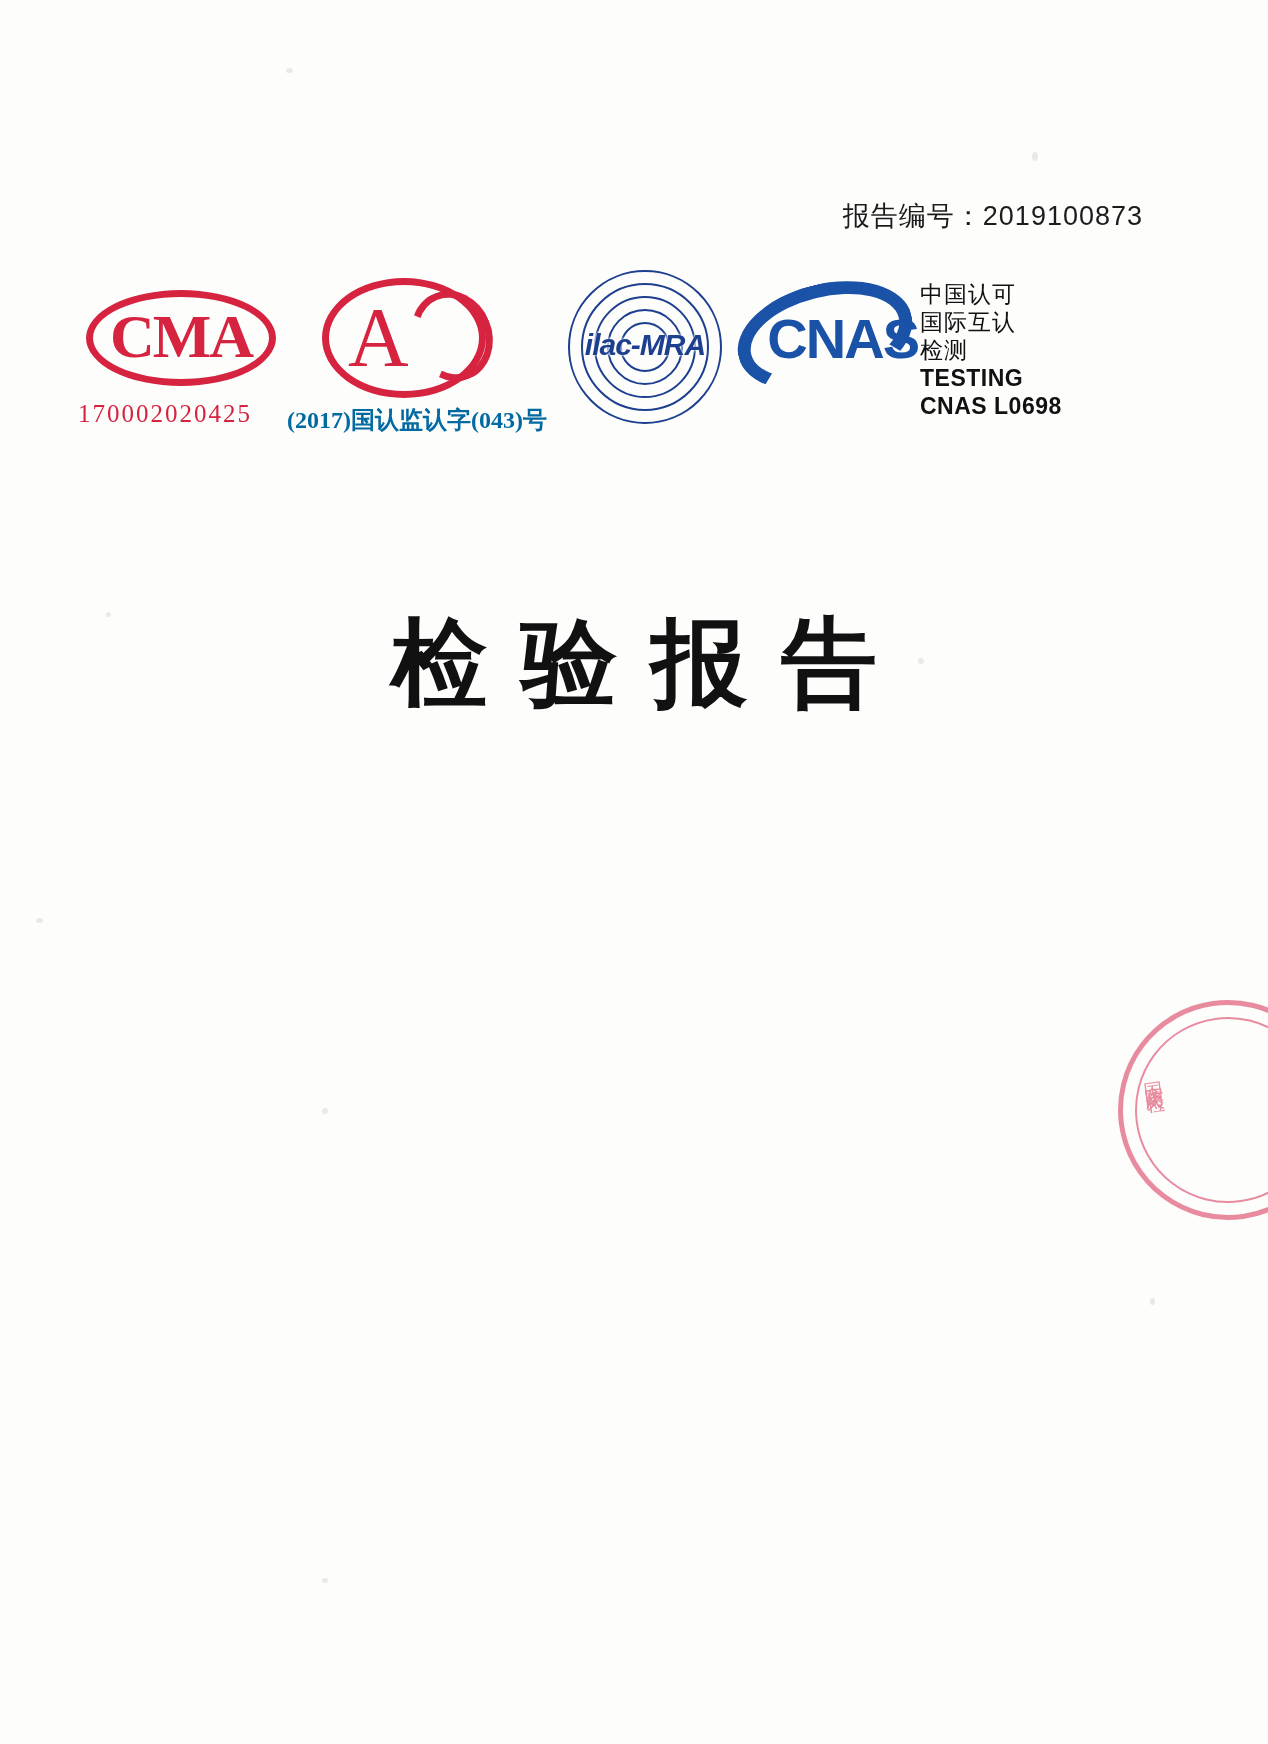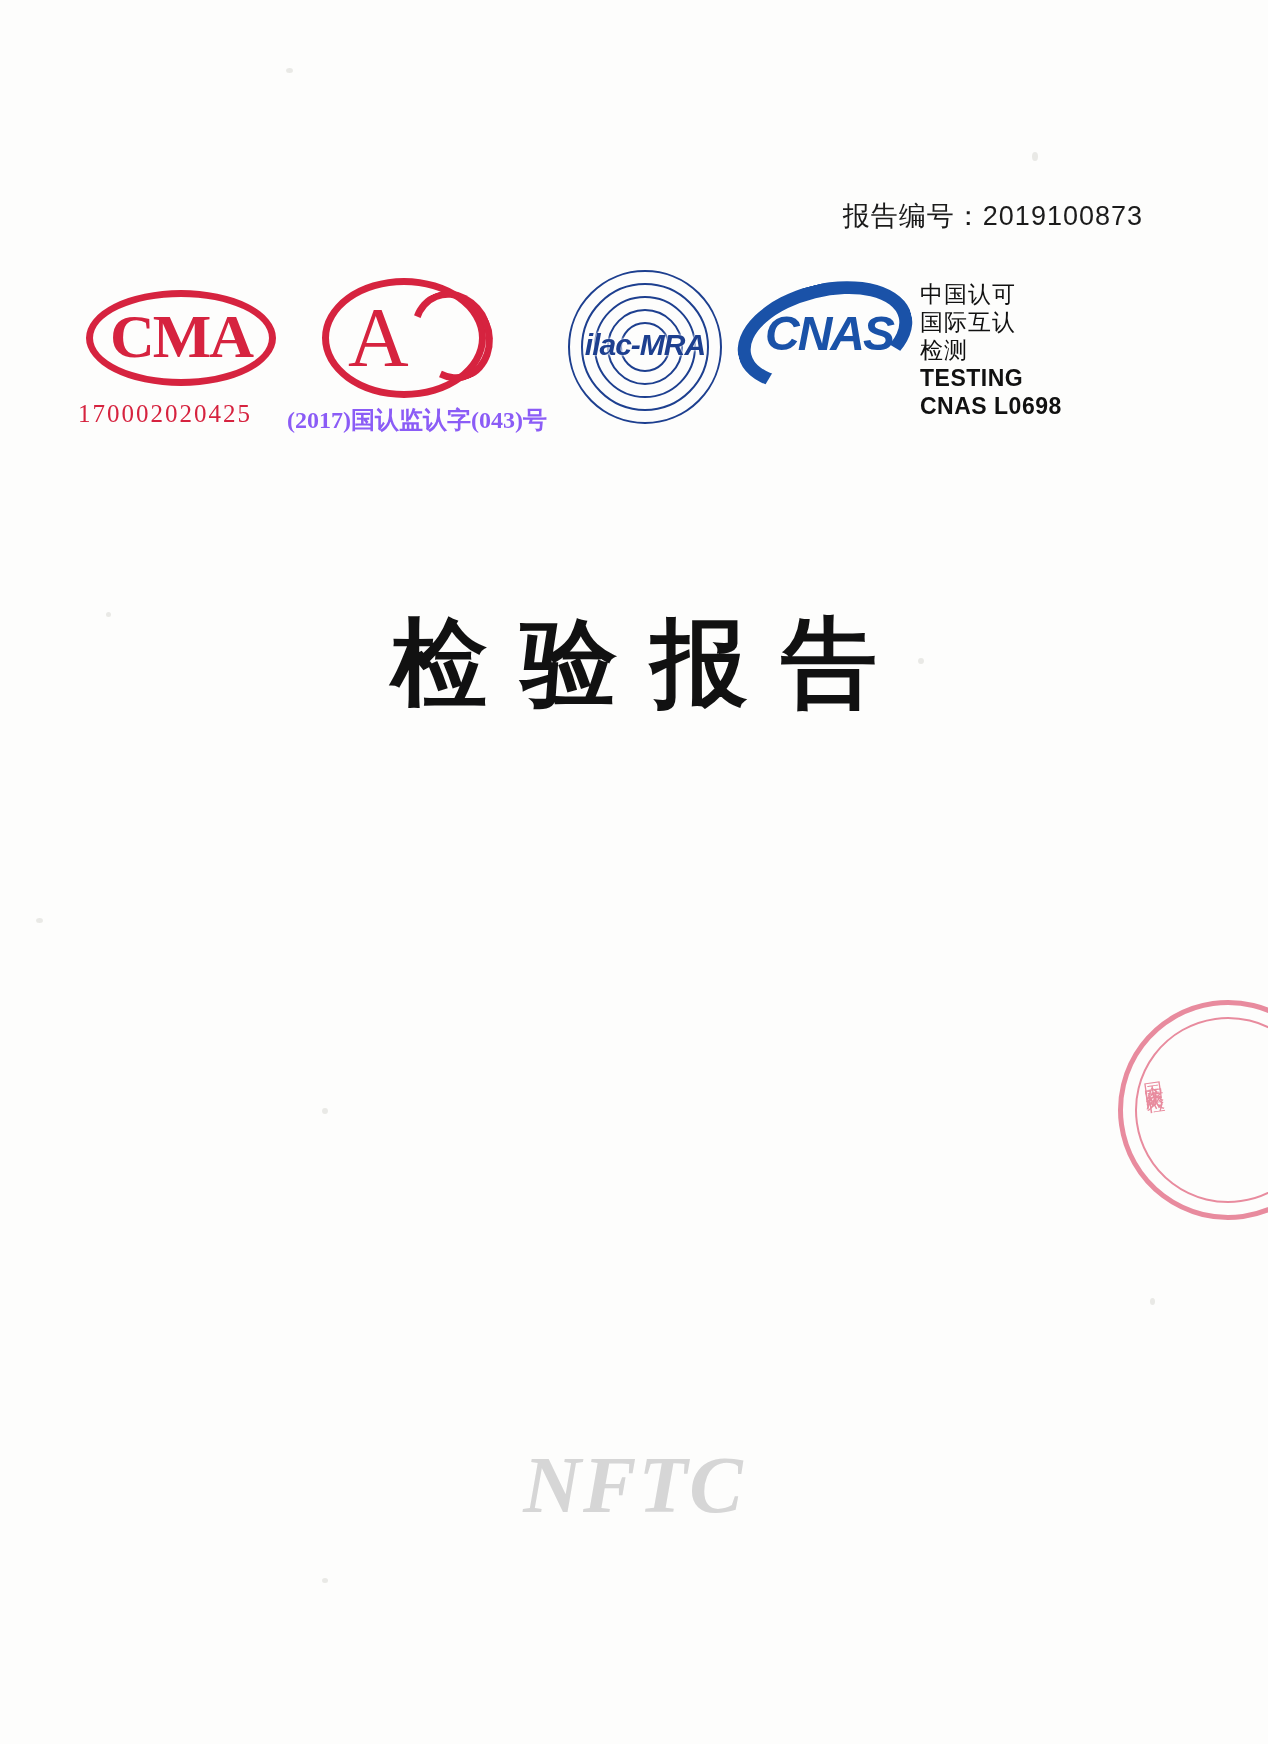--- a/index.html
+++ b/index.html
@@ -124,21 +124,21 @@
     transform: rotate(-22deg);
     box-sizing: border-box;
     background: transparent;
   }
   .cal-num {
     position: absolute;
     left: 287px;
     top: 132px;
     font-family: "Liberation Serif", serif;
     font-size: 24px;
-    color: #8b5cf6;
+    color: #0369a1;
     font-weight: bold;
     white-space: nowrap;
   }
 
   
   .ilac {
     position: absolute;
     left: 560px;
     top: 0px;
     width: 170px;
@@ -185,25 +185,24 @@
     border-radius: 50%;
     border-bottom-color: transparent;
     transform: rotate(-14deg);
     box-sizing: border-box;
   }
   .cnas .word {
     position: absolute;
     left: 4px;
     top: 28px;
     width: 178px;
-    text-align: center;
+    text-align: right;
     font-family: "Liberation Sans", sans-serif;
     font-weight: bold;
-    font-style: italic;
-    font-size: 48px;
+    font-size: 56px;
     color: #1a52a8;
     letter-spacing: -2px;
   }
   .cnas-text {
     position: absolute;
     left: 920px;
     top: 8px;
     line-height: 1.22;
     color: #111;
   }
@@ -376,15 +375,14 @@
   </div>
 
   <div class="main-title">检验报告</div>
 
 
   <div class="stamp">
     <div class="inner"></div>
     <div class="s-txt">国家防火检</div>
   </div>
 
-  <div class="nftc">NFTC</div>
 
 </div>
 
 </body></html>

